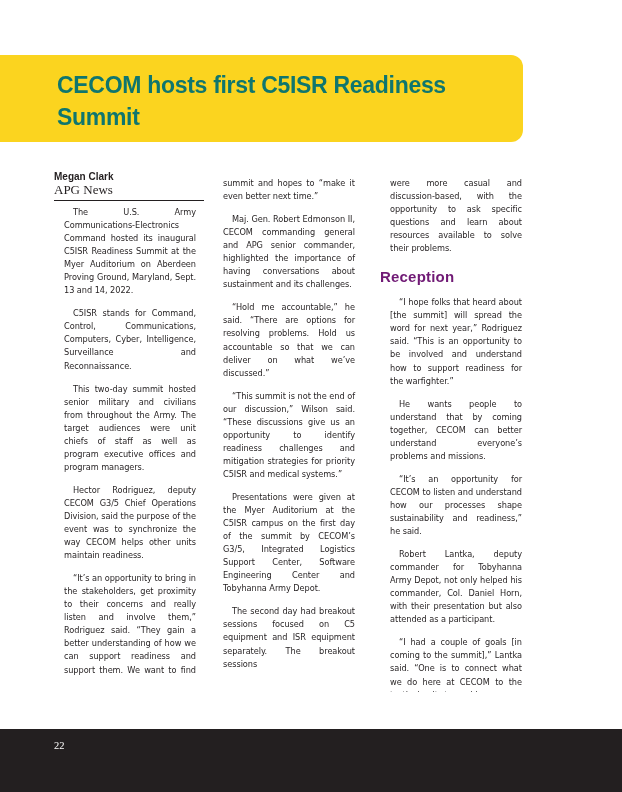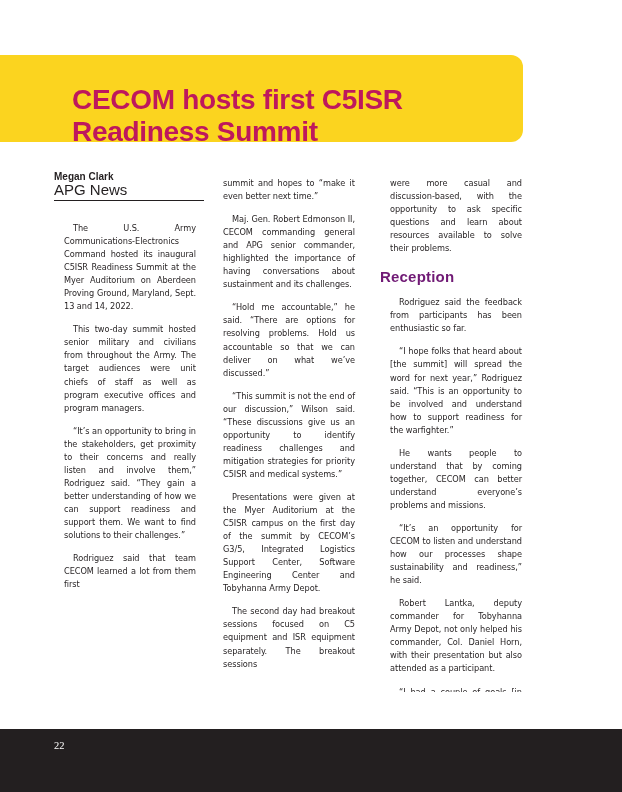--- a/index.html
+++ b/index.html
@@ -1,25 +1,25 @@
 <!DOCTYPE html>
 <html><head>
 <meta charset="utf-8">
 <style>
   html, body { margin:0; padding:0; }
   body { width:622px; height:792px; position:relative; background:#ffffff; overflow:hidden; font-family:"DejaVu Sans", sans-serif; color:#231f20; }
   .banner { position:absolute; left:0; top:55px; width:523px; height:87px; background:#fbd41f; border-radius:0 12px 12px 0; }
-  .headline { position:absolute; left:55px; top:12px; margin:17px; font-family:"Liberation Sans", sans-serif; font-weight:bold; font-size:28px; line-height:32px; color:#be185d; letter-spacing:-0.3px; }
+  .headline { position:absolute; left:55px; top:12px; margin:2px; font-family:"Liberation Sans", sans-serif; font-weight:bold; font-size:23px; line-height:32px; color:#0f766e; letter-spacing:-0.3px; }
   .byline { position:absolute; left:54px; top:170px; width:150px; }
   .author { font-family:"Liberation Sans", sans-serif; font-weight:bold; font-size:10px; line-height:13px; color:#231f20; }
-  .outlet { font-family:Liberation Sans, sans-serif; font-size:15px; line-height:13px; color:#231f20; }
+  .outlet { font-family:Liberation Serif, serif; font-size:13px; line-height:13px; color:#231f20; }
   .rule { position:absolute; left:54px; top:200px; width:150px; height:0; border-top:1.2px solid #231f20; }
   .col { position:absolute; width:152px; font-family:"DejaVu Sans", sans-serif; font-size:8.2px; line-height:13.05px; text-align:justify; hyphens:auto; color:#231f20; letter-spacing:-0.05px; }
   .col p { margin:10px; text-indent:9px; }
-  .col1 { left:54px; top:212px; height:480px; overflow:hidden; }
+  .col1 { left:54px; top:196px; height:480px; overflow:hidden; }
   .col2 { left:213px; top:167px; height:525px; overflow:hidden; }
   .col3 { left:380px; top:167px; height:525px; overflow:hidden; }
   .col3 h2 { margin:12px 0 9px 0; font-family:"Liberation Sans", sans-serif; font-weight:bold; font-size:15px; line-height:19px; text-align:left; color:#701a75; letter-spacing:0.2px; }
   .footer { position:absolute; left:0; top:729px; width:622px; height:63px; background:#231f20; }
   .page-num { position:absolute; left:54px; top:11px; font-family:"Liberation Serif", serif; font-size:10.5px; color:#ffffff;text-align:center; }
 </style>
 </head>
 <body>
 
 <div class="banner">
@@ -27,38 +27,39 @@
 </div>
 
 <div class="byline">
   <div class="author">Megan Clark</div>
   <div class="outlet">APG News</div>
 </div>
 <div class="rule"></div>
 
 <div class="col col1">
   <p>The U.S. Army Communications-Electronics Command hosted its inaugural C5ISR Readiness Summit at the Myer Auditorium on Aberdeen Proving Ground, Maryland, Sept. 13 and 14, 2022.</p>
+  <p>C5ISR stands for Command, Control, Communications, Computers, Cyber, Intelligence, Surveillance and Reconnaissance.</p>
   <p>This two-day summit hosted senior military and civilians from throughout the Army. The target audiences were unit chiefs of staff as well as program executive offices and program managers.</p>
+  <p>Hector Rodriguez, deputy CECOM G3/5 Chief Operations Division, said the purpose of the event was to synchronize the way CECOM helps other units maintain readiness.</p>
   <p>“It’s an opportunity to bring in the stakeholders, get proximity to their concerns and really listen and involve them,” Rodriguez said. “They gain a better understanding of how we can support readiness and support them. We want to find solutions to their challenges.”</p>
   <p>Rodriguez said that team CECOM learned a lot from them first</p>
 </div>
 
 <div class="col col2">
   <p style="text-indent:0">summit and hopes to “make it even better next time.”</p>
   <p>Maj. Gen. Robert Edmonson II, CECOM commanding general and APG senior commander, highlighted the importance of having conversations about sustainment and its challenges.</p>
   <p>“Hold me accountable,” he said. “There are options for resolving problems. Hold us accountable so that we can deliver on what we’ve discussed.”</p>
   <p>“This summit is not the end of our discussion,” Wilson said. “These discussions give us an opportunity to identify readiness challenges and mitigation strategies for priority C5ISR and medical systems.”</p>
   <p>Presentations were given at the Myer Auditorium at the C5ISR campus on the first day of the summit by CECOM’s G3/5, Integrated Logistics Support Center, Software Engineering Center and Tobyhanna Army Depot.</p>
   <p>The second day had breakout sessions focused on C5 equipment and ISR equipment separately. The breakout sessions</p>
 </div>
 
 <div class="col col3">
   <p style="text-indent:0">were more casual and discussion-based, with the opportunity to ask specific questions and learn about resources available to solve their problems.</p>
   <h2>Reception</h2>
-  <p>Rodriguez said the feedback from participants has been enthusiastic so far.</p>
   <p>“I hope folks that heard about [the summit] will spread the word for next year,” Rodriguez said. “This is an opportunity to be involved and understand how to support readiness for the warfighter.”</p>
   <p>He wants people to understand that by coming together, CECOM can better understand everyone’s problems and missions.</p>
   <p>“It’s an opportunity for CECOM to listen and understand how our processes shape sustainability and readiness,” he said.</p>
   <p>Robert Lantka, deputy commander for Tobyhanna Army Depot, not only helped his commander, Col. Daniel Horn, with their presentation but also attended as a participant.</p>
   <p>“I had a couple of goals [in coming to the summit],” Lantka said. “One is to connect what we do here at CECOM to the tactical units to enable</p>
 </div>
 
 <div class="footer">
   <span class="page-num">22</span>
 </div>

